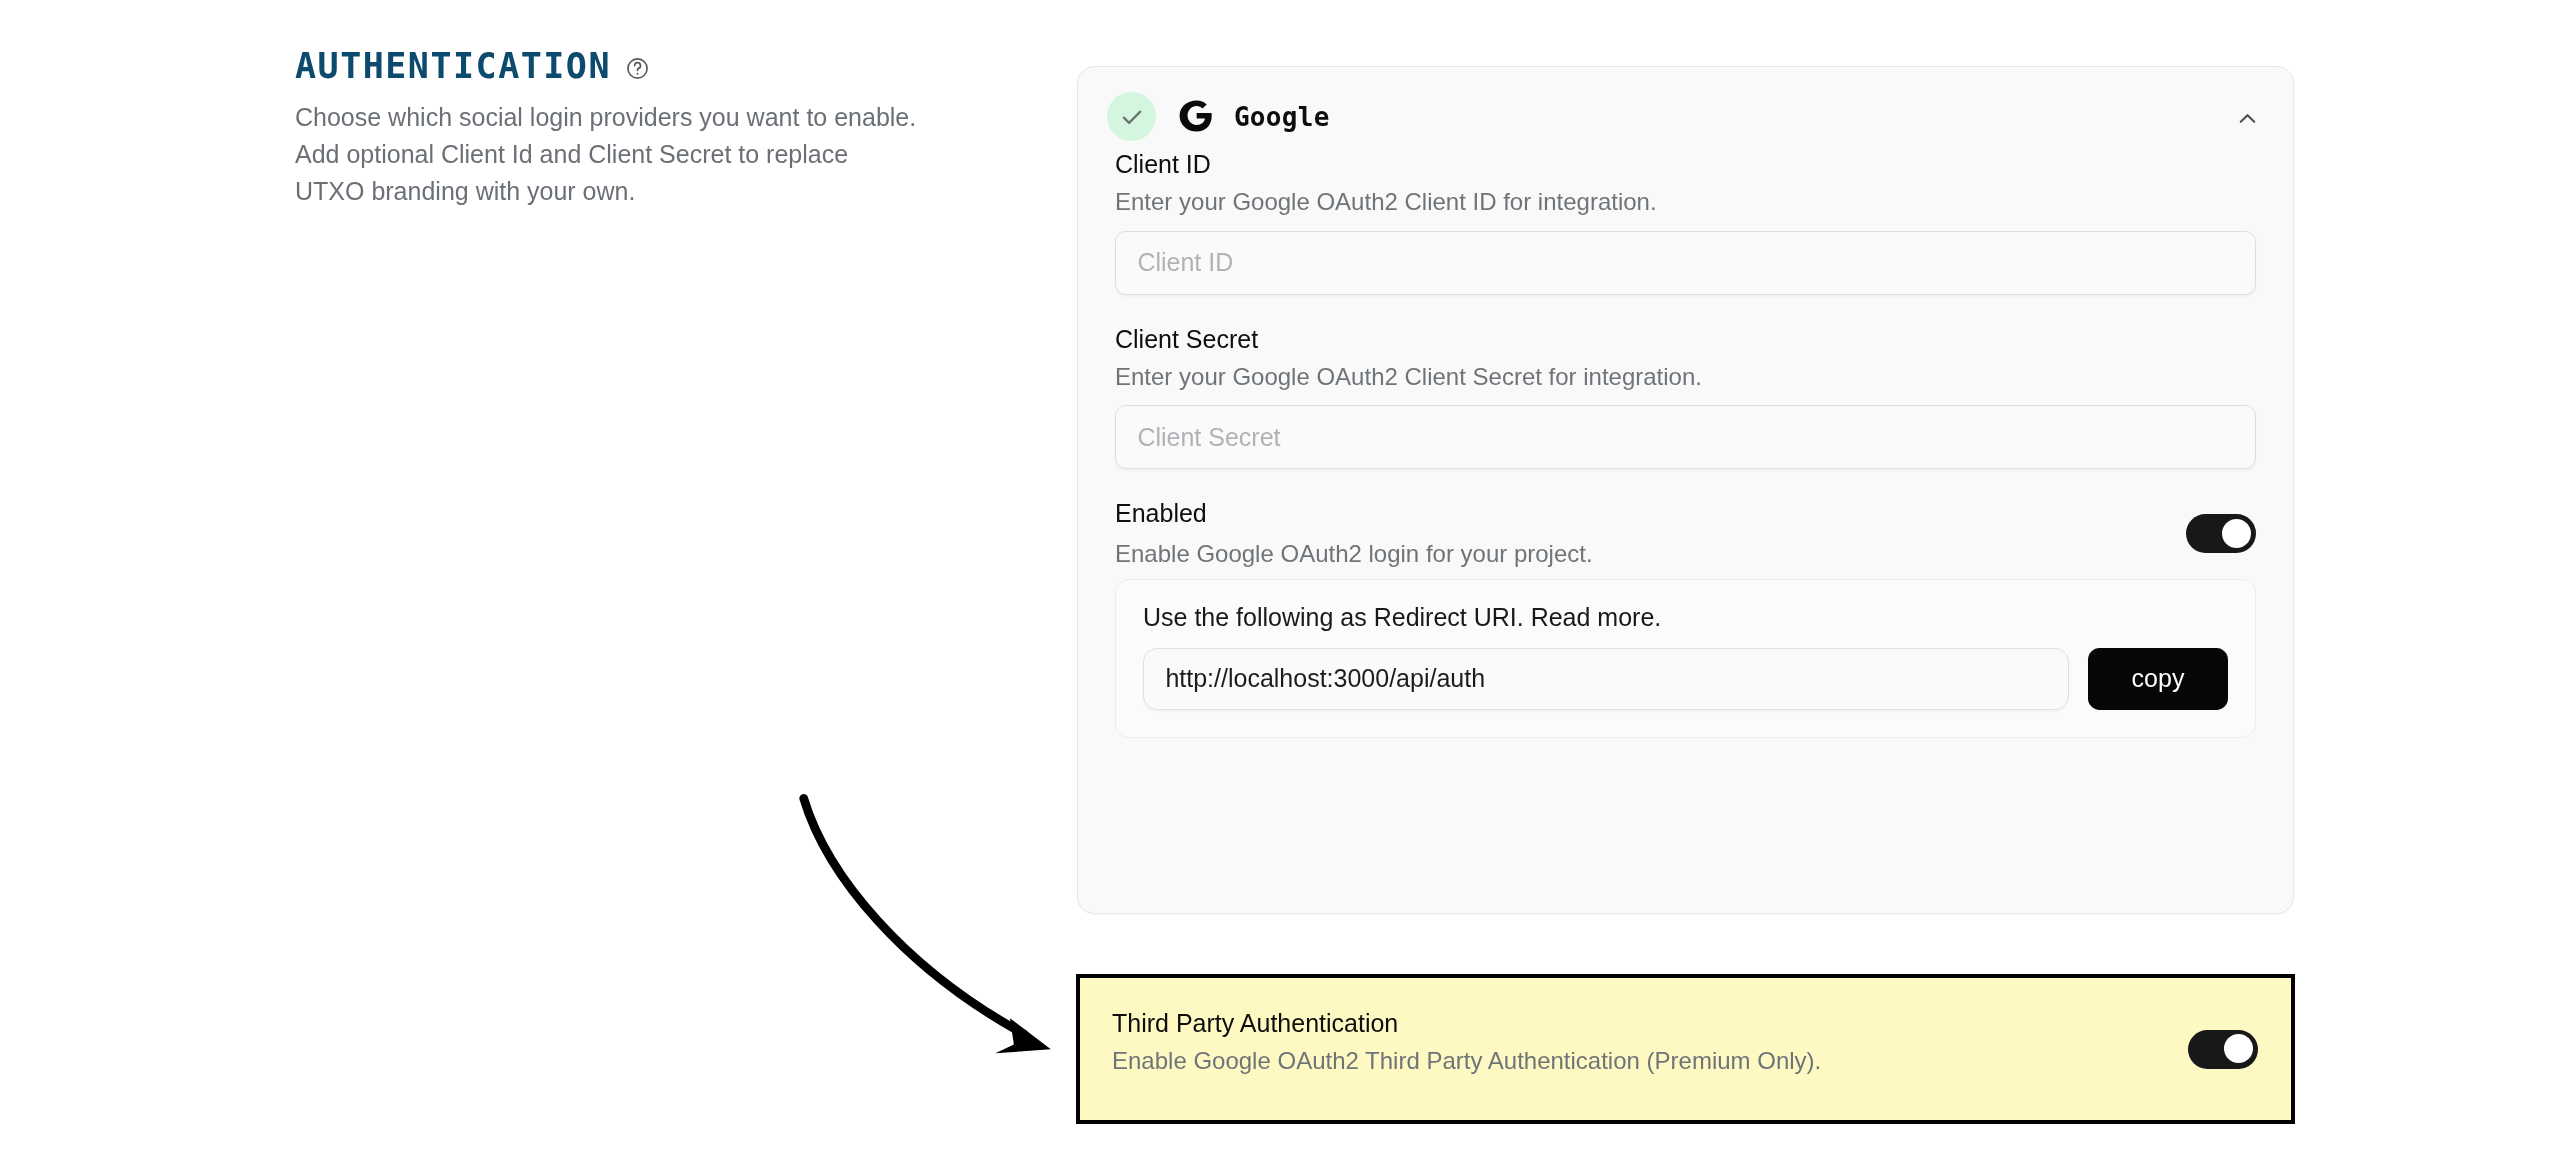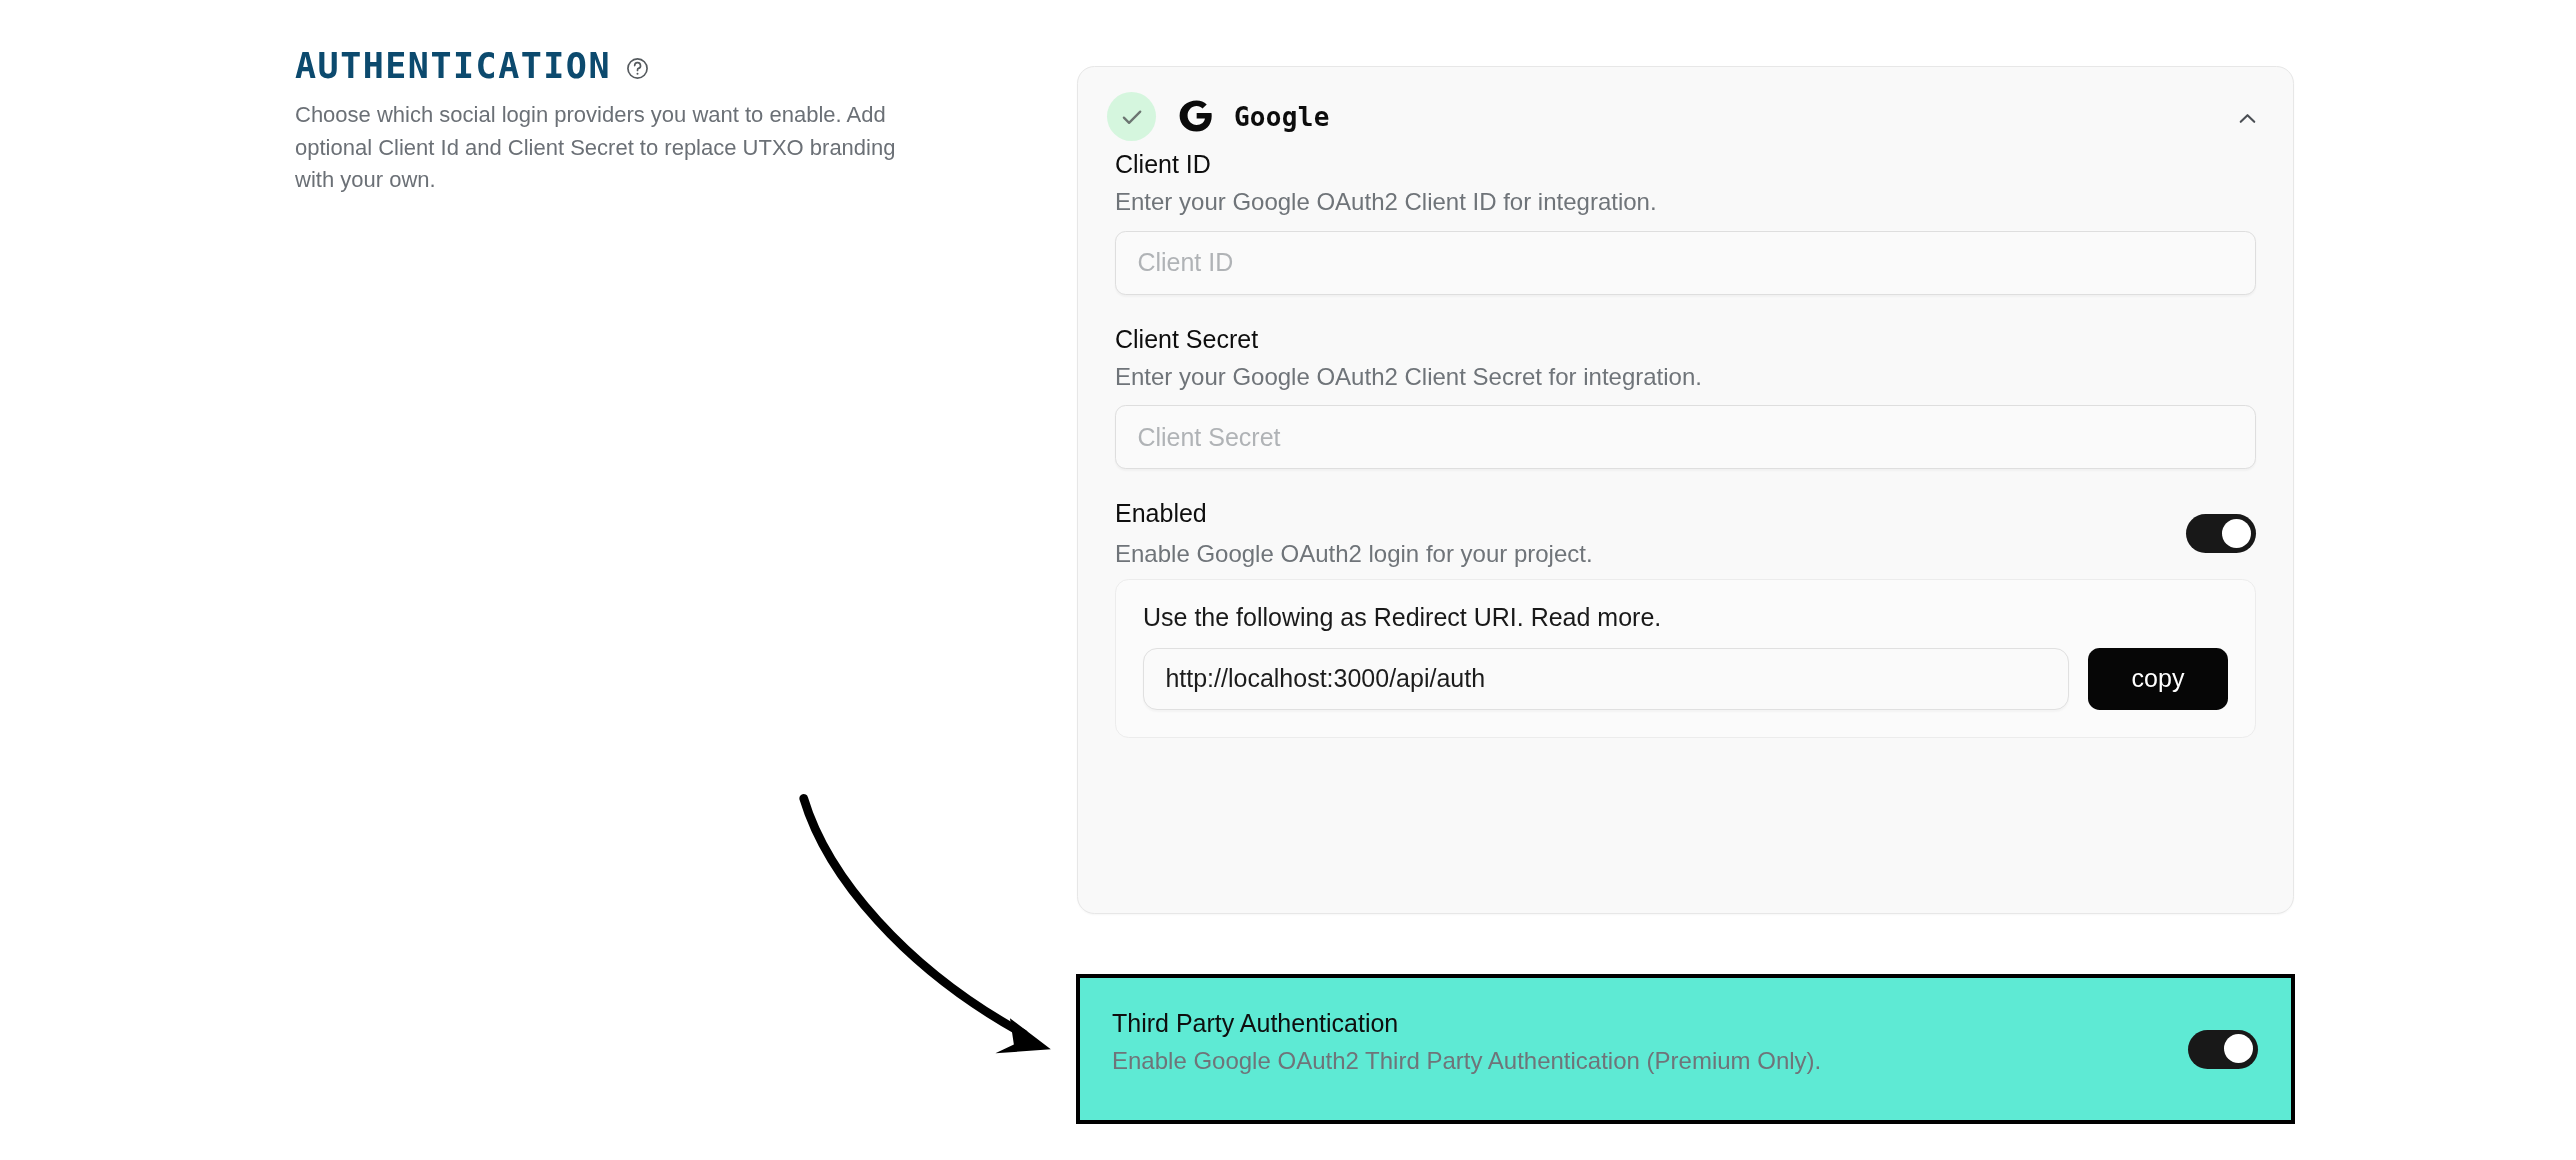--- a/index.html
+++ b/index.html
@@ -39,21 +39,21 @@
   }
   .help-icon {
     width: 25px;
     height: 25px;
     flex: 0 0 auto;
     color: #555a5e;
     margin-top: 3.9px;
   }
   .section-desc {
     margin: 13.6px 0 0 0;
-    font-size: 22px;
+    font-size: 25px;
     line-height: 1.48;
     color: #6b7076;
     max-width: 623px;
   }
 
   
   .provider-card {
     position: absolute;
     left: 1077px;
     top: 66px;
@@ -235,21 +235,21 @@
 
   
   .third-party-highlight {
     position: absolute;
     left: 1076px;
     top: 974px;
     width: 1219px;
     height: 150px;
     box-sizing: border-box;
     border: 4.9px solid #000000;
-    background: #5eead4;
+    background: #fef9c3;
   }
   .third-party-inner {
     position: absolute;
     left: 0; right: 0; top: 0; bottom: 0;
     display: flex;
     align-items: center;
     justify-content: space-between;
     padding: 0 33px 0 32px;
   }
 

